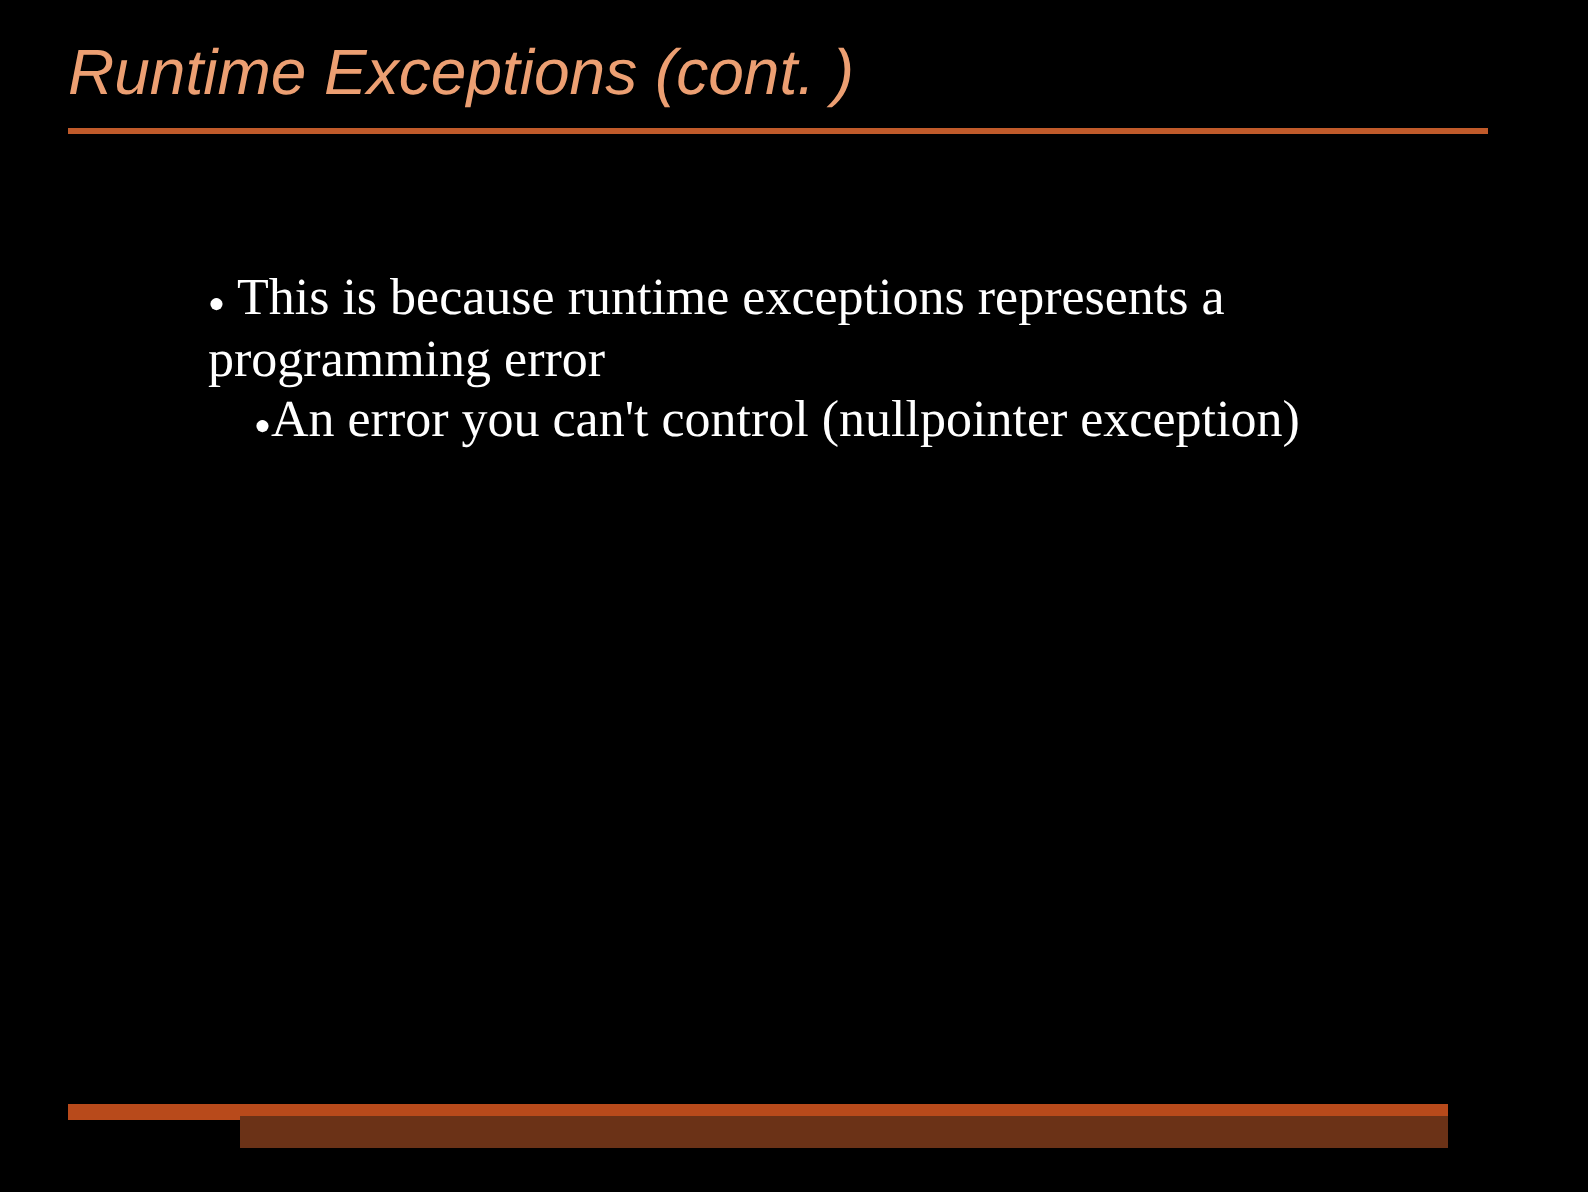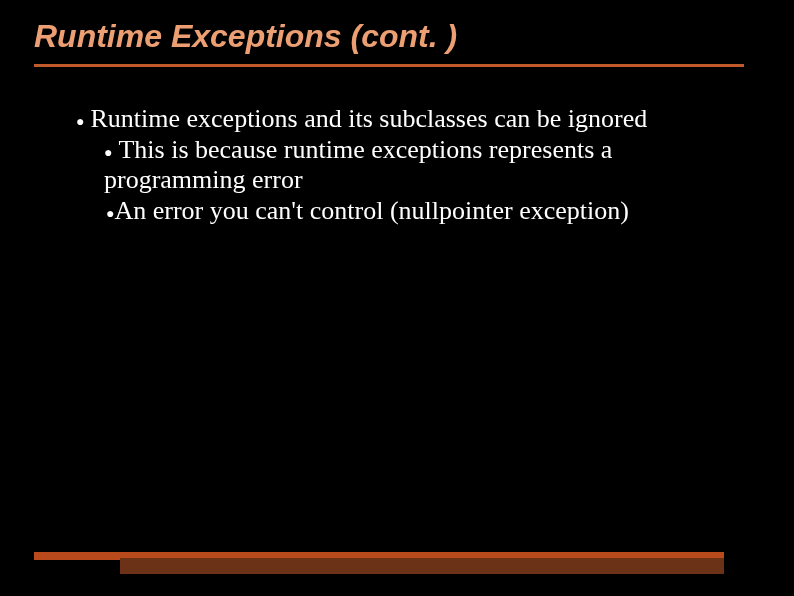--- a/index.html
+++ b/index.html
@@ -7,21 +7,21 @@
   .slide {
     width: 794px;
     height: 596px;
     background: #000;
     position: relative;
     color: #fff;
     font-family: Georgia, 'Times New Roman', serif;
   }
   .title {
     font-family: Arial, Helvetica, sans-serif;
-    font-weight: bold;
+    font-weight: normal;
     font-style: italic;
     font-size: 32px;
     color: #ec9f72;
     padding: 18px 0 0 34px;
   }
   .title-underline {
     position: absolute;
     top: 64px;
     left: 34px;
     width: 710px;
@@ -31,22 +31,22 @@
   .content {
     position: absolute;
     top: 104px;
     left: 76px;
     width: 680px;
     color: #fff;
     font-size: 26px;
     line-height: 1.18;
   }
   .lvl1 { margin-left: 0; }
-  .lvl2 { margin-left: 28px; }
-  .lvl3 { margin-left: 30px; }
+  .lvl2 { margin-left: 28px; margin-top: 30px; }
+  .lvl3 { margin-left: 51px; }
   .bullet {
     display: inline-block;
     font-size: 14px;
     vertical-align: 1px;
     margin-right: 6px;
   }
   .bullet.tight { margin-right: 0; }
   .footer-bars {
     position: absolute;
     left: 0;
@@ -72,23 +72,20 @@
   }
 </style>
 </head>
 <body>
 
 <div class="slide">
   <div class="title">Runtime Exceptions (cont. )</div>
   <div class="title-underline"></div>
 
   <div class="content">
-    <div class="lvl1">
-      <span class="bullet">●</span><span>Runtime exceptions and its subclasses can be ignored</span>
-    </div>
     <div class="lvl2">
       <span class="bullet">●</span><span>This is because runtime exceptions represents a programming error</span>
     </div>
     <div class="lvl3">
       <span class="bullet tight">●</span><span>An error you can't control (nullpointer exception)</span>
     </div>
   </div>
 
   <div class="footer-bars">
     <div class="bar1"></div>

